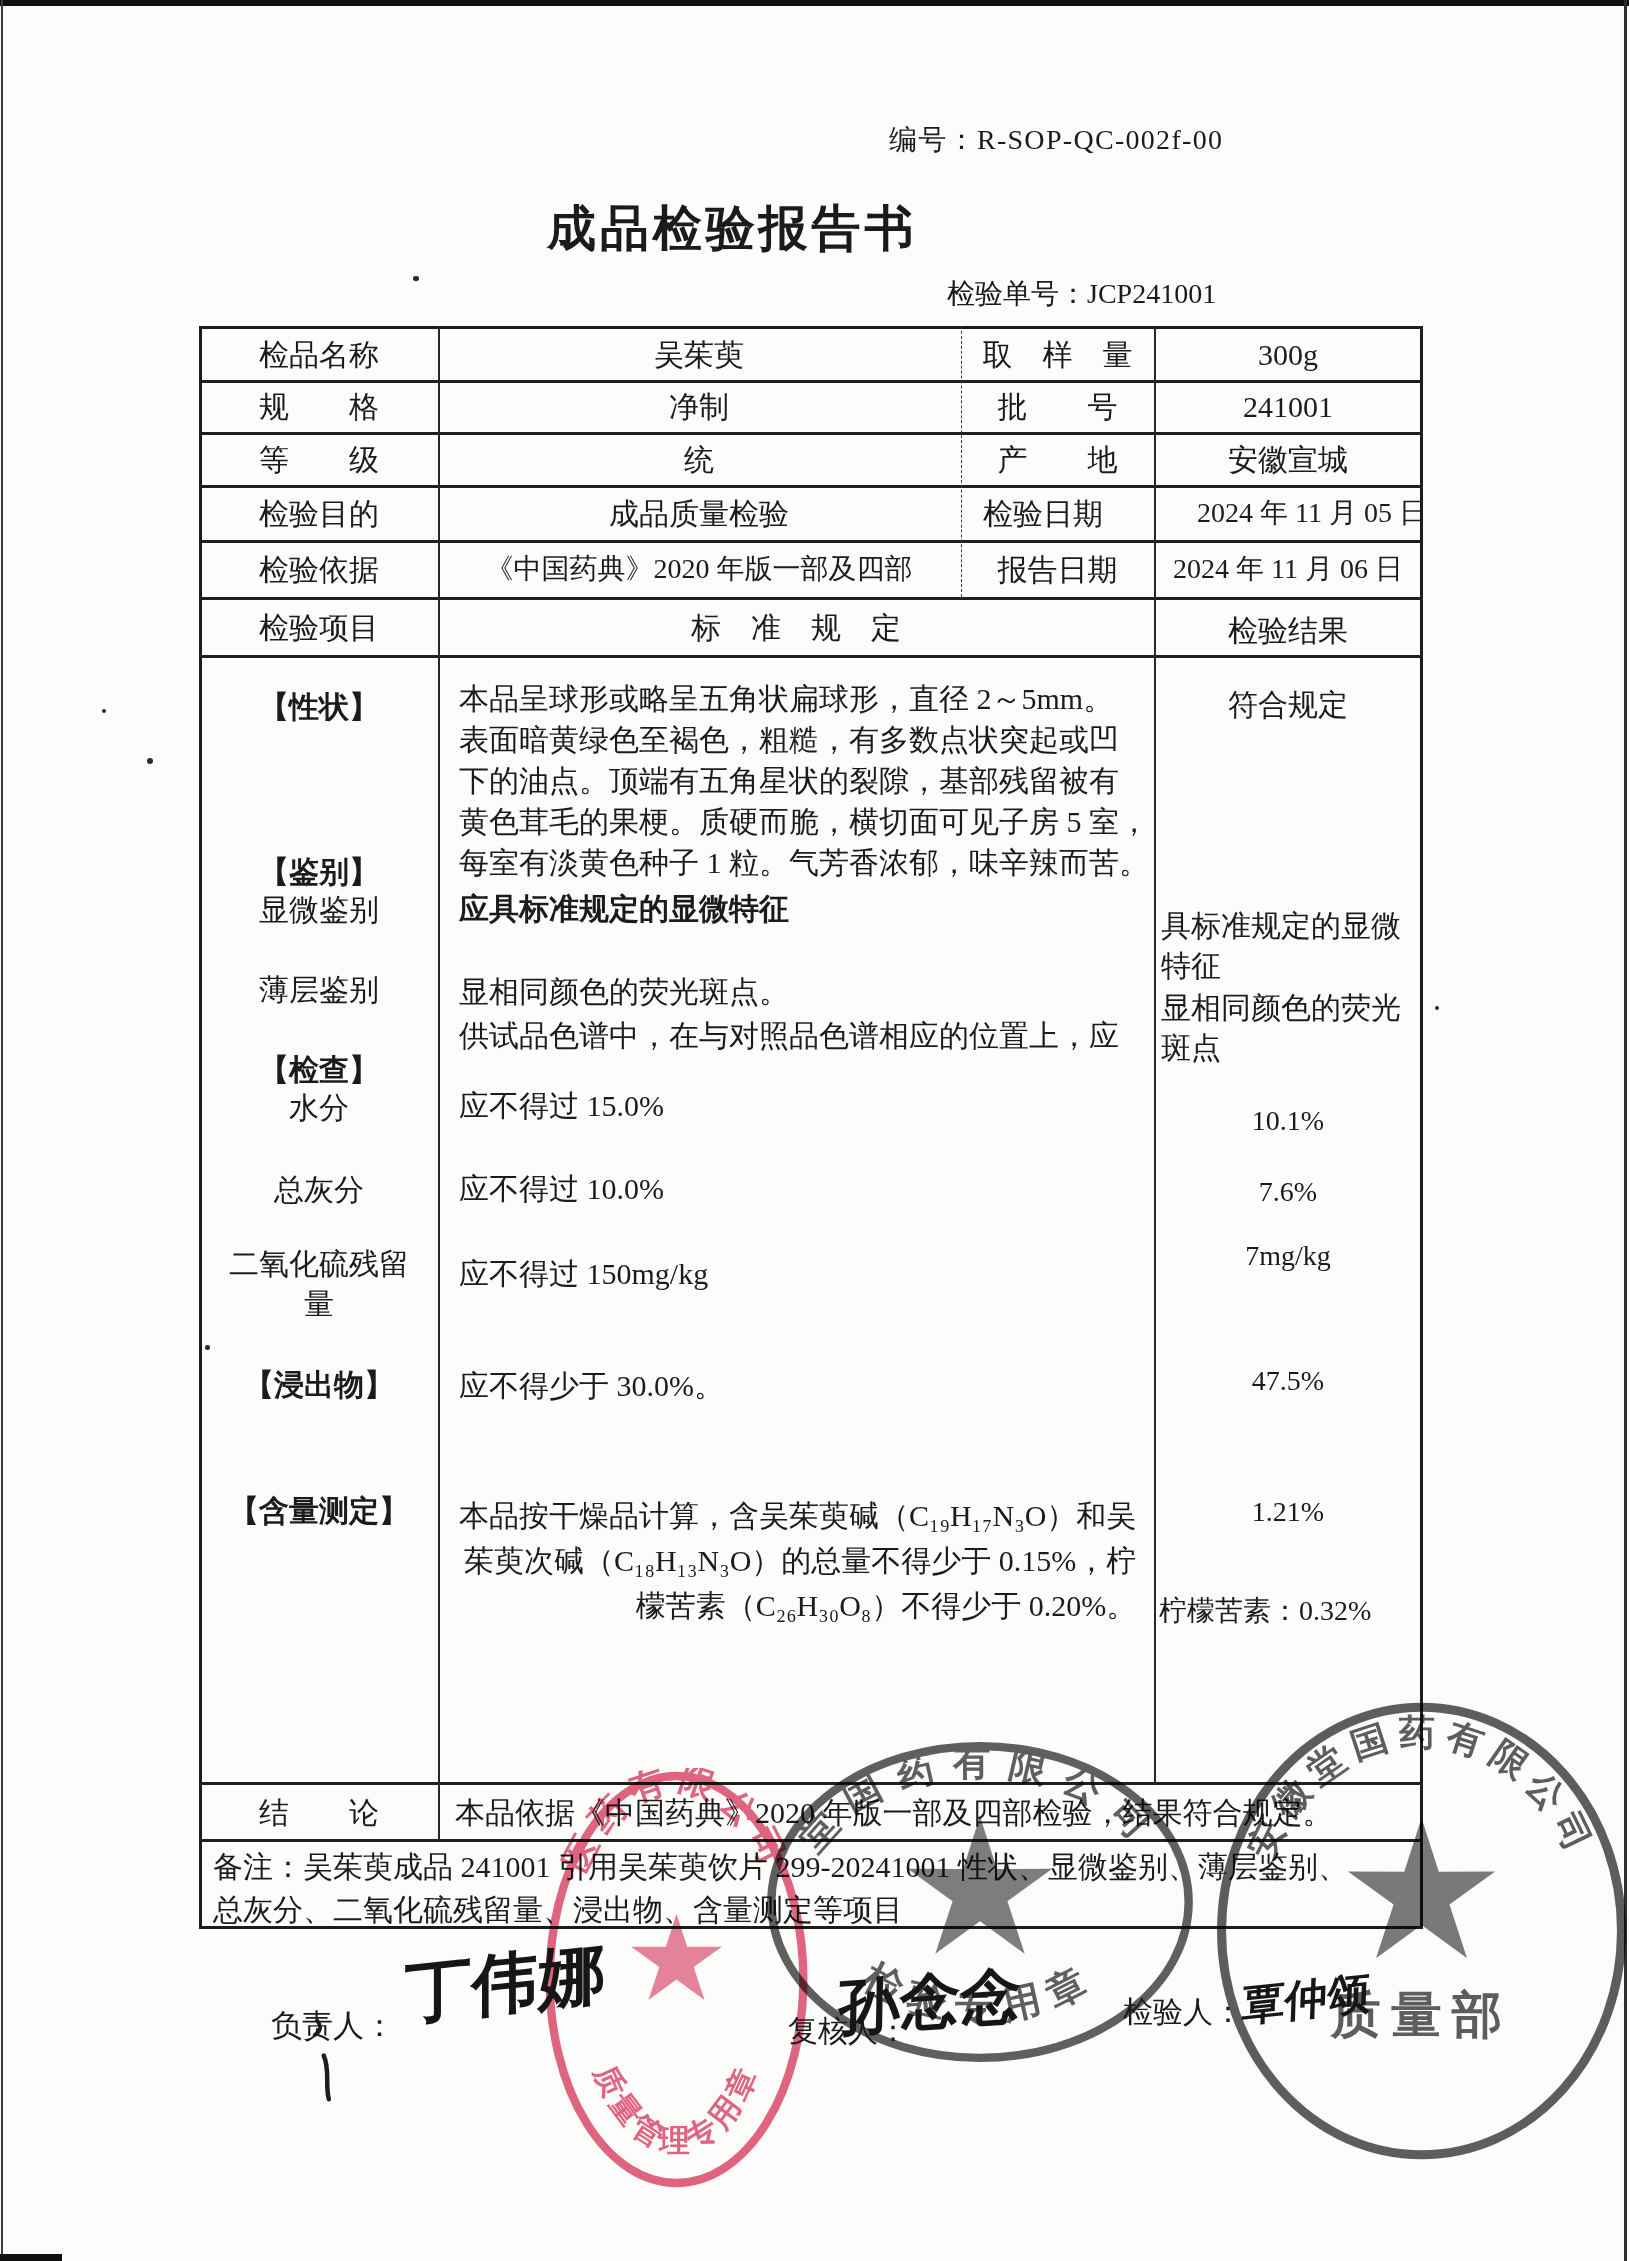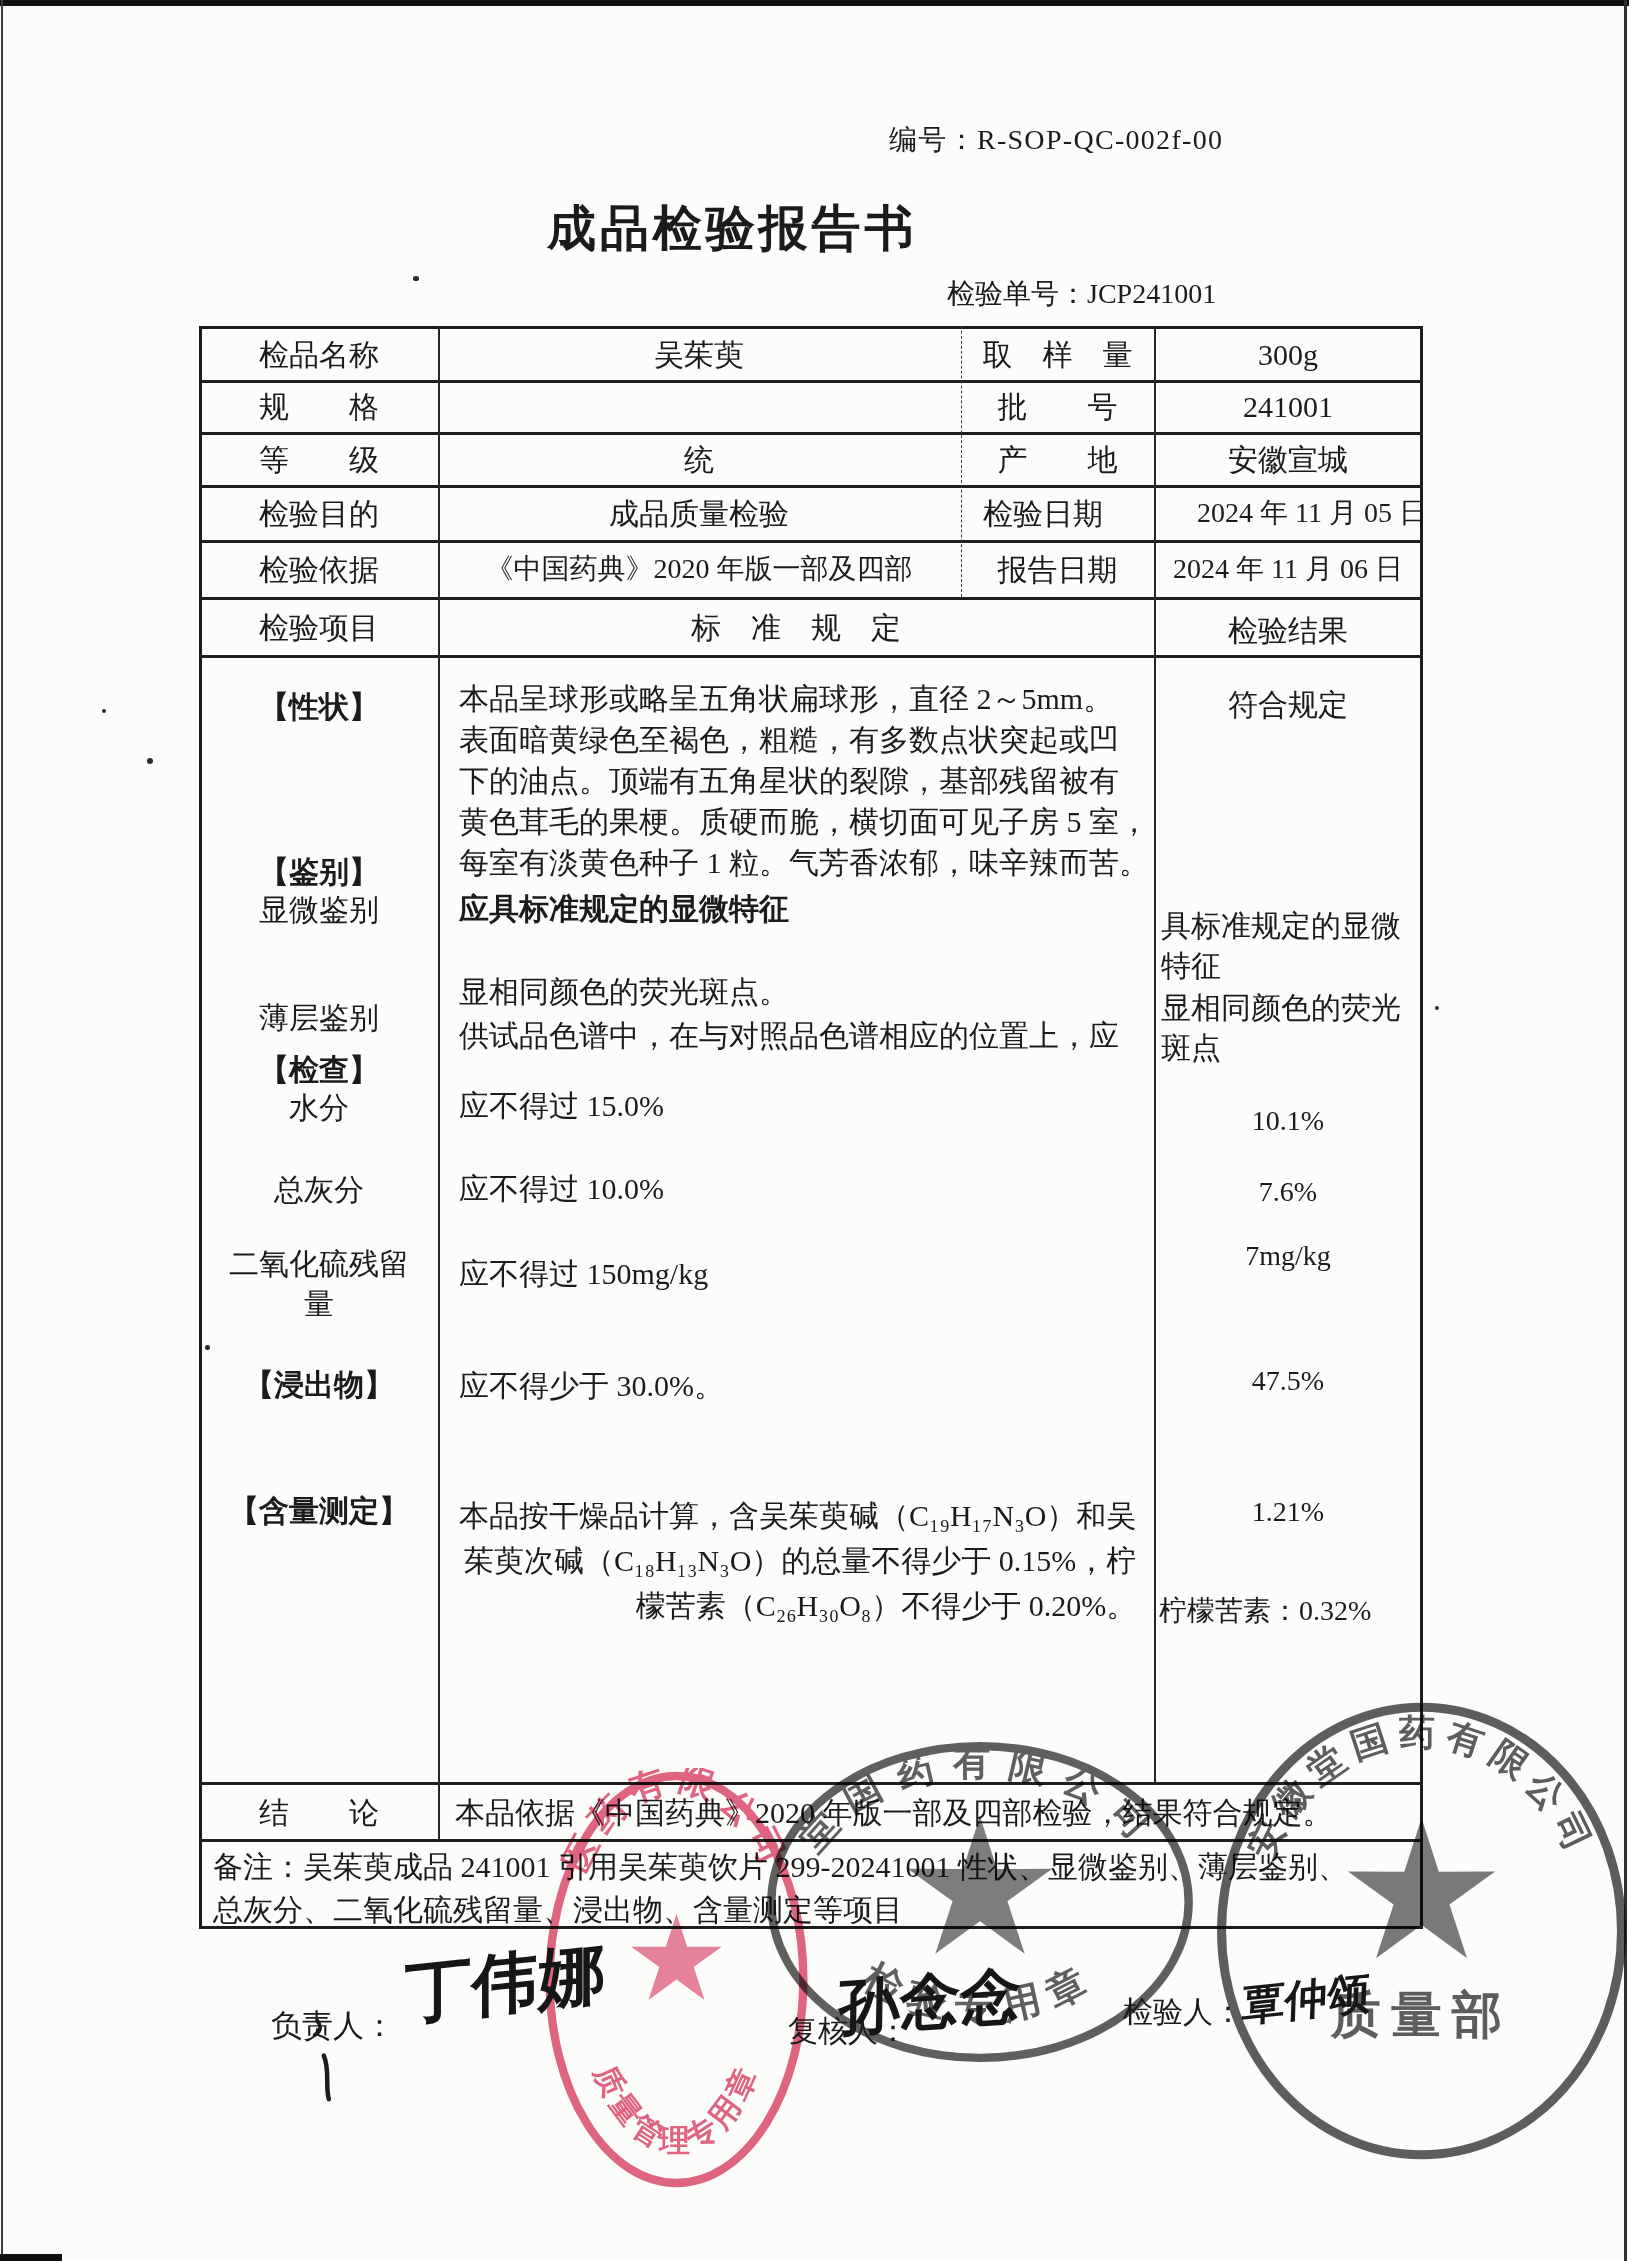--- a/index.html
+++ b/index.html
@@ -54,20 +54,21 @@
   <div class="vl" style="left:438px;top:326px;height:1513px;"></div>
   <div class="vl dash" style="left:961px;top:326px;height:271px;"></div>
   <div class="vl" style="left:1154px;top:326px;height:1456px;"></div>
 
   <div class="t ctr" style="left:199px;top:337px;width:240px;">检品名称</div>
   <div class="t ctr" style="left:438px;top:337px;width:522px;">吴茱萸</div>
   <div class="t ctr" style="left:961px;top:337px;width:193px;">取　样　量</div>
   <div class="t ctr" style="left:1154px;top:337px;width:268px;">300g</div>
 
   <div class="t ctr" style="left:199px;top:389px;width:240px;">规　　格</div>
+  <div class="t ctr" style="left:438px;top:389px;width:522px;">净制</div>
   <div class="t ctr" style="left:961px;top:389px;width:193px;">批　　号</div>
   <div class="t ctr" style="left:1154px;top:389px;width:268px;">241001</div>
 
   <div class="t ctr" style="left:199px;top:442px;width:240px;">等　　级</div>
   <div class="t ctr" style="left:438px;top:442px;width:522px;">统</div>
   <div class="t ctr" style="left:961px;top:442px;width:193px;">产　　地</div>
   <div class="t ctr" style="left:1154px;top:442px;width:268px;">安徽宣城</div>
 
   <div class="t ctr" style="left:199px;top:496px;width:240px;">检验目的</div>
   <div class="t ctr" style="left:438px;top:496px;width:522px;">成品质量检验</div>
@@ -79,21 +80,21 @@
   <div class="t ctr" style="left:961px;top:552px;width:193px;">报告日期</div>
   <div class="t ctr" style="left:1154px;top:552px;width:268px;font-size:28px;">2024 年 11 月 06 日</div>
 
   <div class="t ctr" style="left:199px;top:610px;width:240px;">检验项目</div>
   <div class="t ctr" style="left:438px;top:610px;width:716px;">标　准　规　定</div>
   <div class="t ctr" style="left:1154px;top:613px;width:268px;">检验结果</div>
 
   <div class="t ctr b" style="left:199px;top:689px;width:240px;">【性状】</div>
   <div class="t ctr b" style="left:199px;top:854px;width:240px;">【鉴别】</div>
   <div class="t ctr" style="left:199px;top:892px;width:240px;">显微鉴别</div>
-  <div class="t ctr" style="left:199px;top:972px;width:240px;margin-top:28px;">薄层鉴别</div>
+  <div class="t ctr" style="left:199px;top:972px;width:240px;">薄层鉴别</div>
   <div class="t ctr b" style="left:199px;top:1052px;width:240px;">【检查】</div>
   <div class="t ctr" style="left:199px;top:1090px;width:240px;">水分</div>
   <div class="t ctr" style="left:199px;top:1172px;width:240px;">总灰分</div>
   <div class="t ctr lines" style="left:199px;top:1244px;width:240px;line-height:40px;">
     <div>二氧化硫残留</div>
     <div>量</div>
   </div>
   <div class="t ctr b" style="left:199px;top:1367px;width:240px;">【浸出物】</div>
   <div class="t ctr b" style="left:199px;top:1493px;width:240px;">【含量测定】</div>
 

